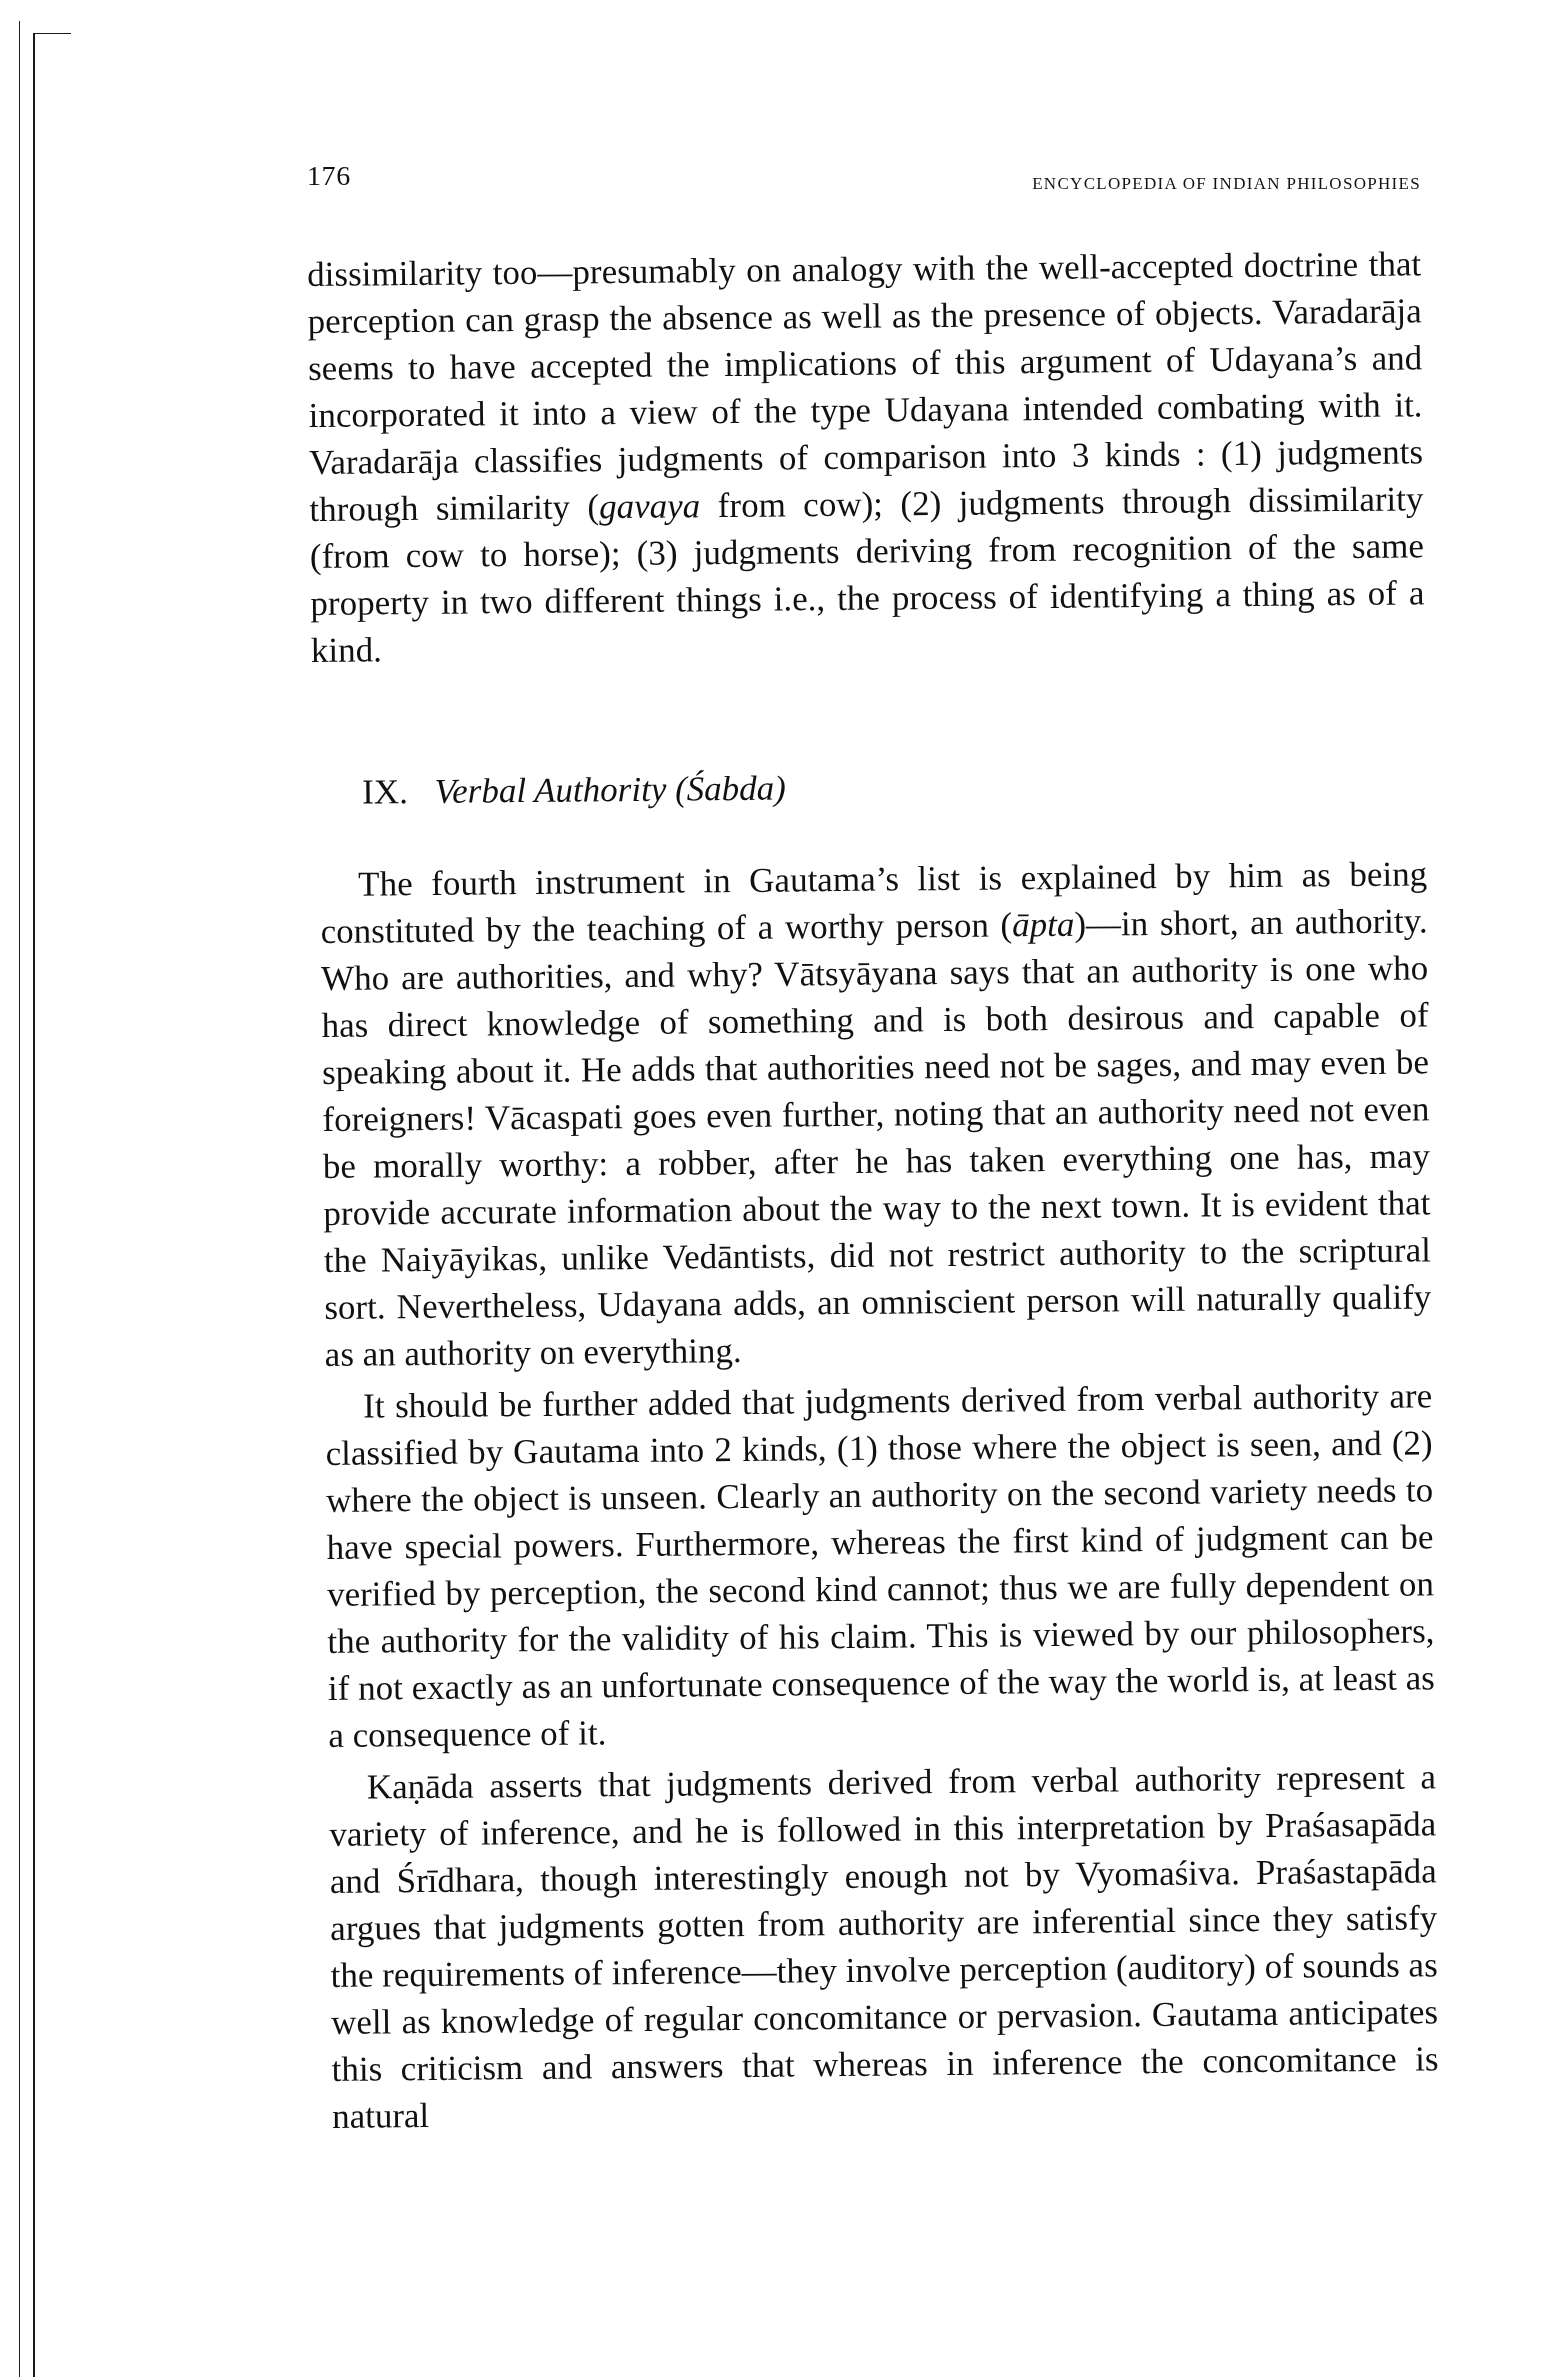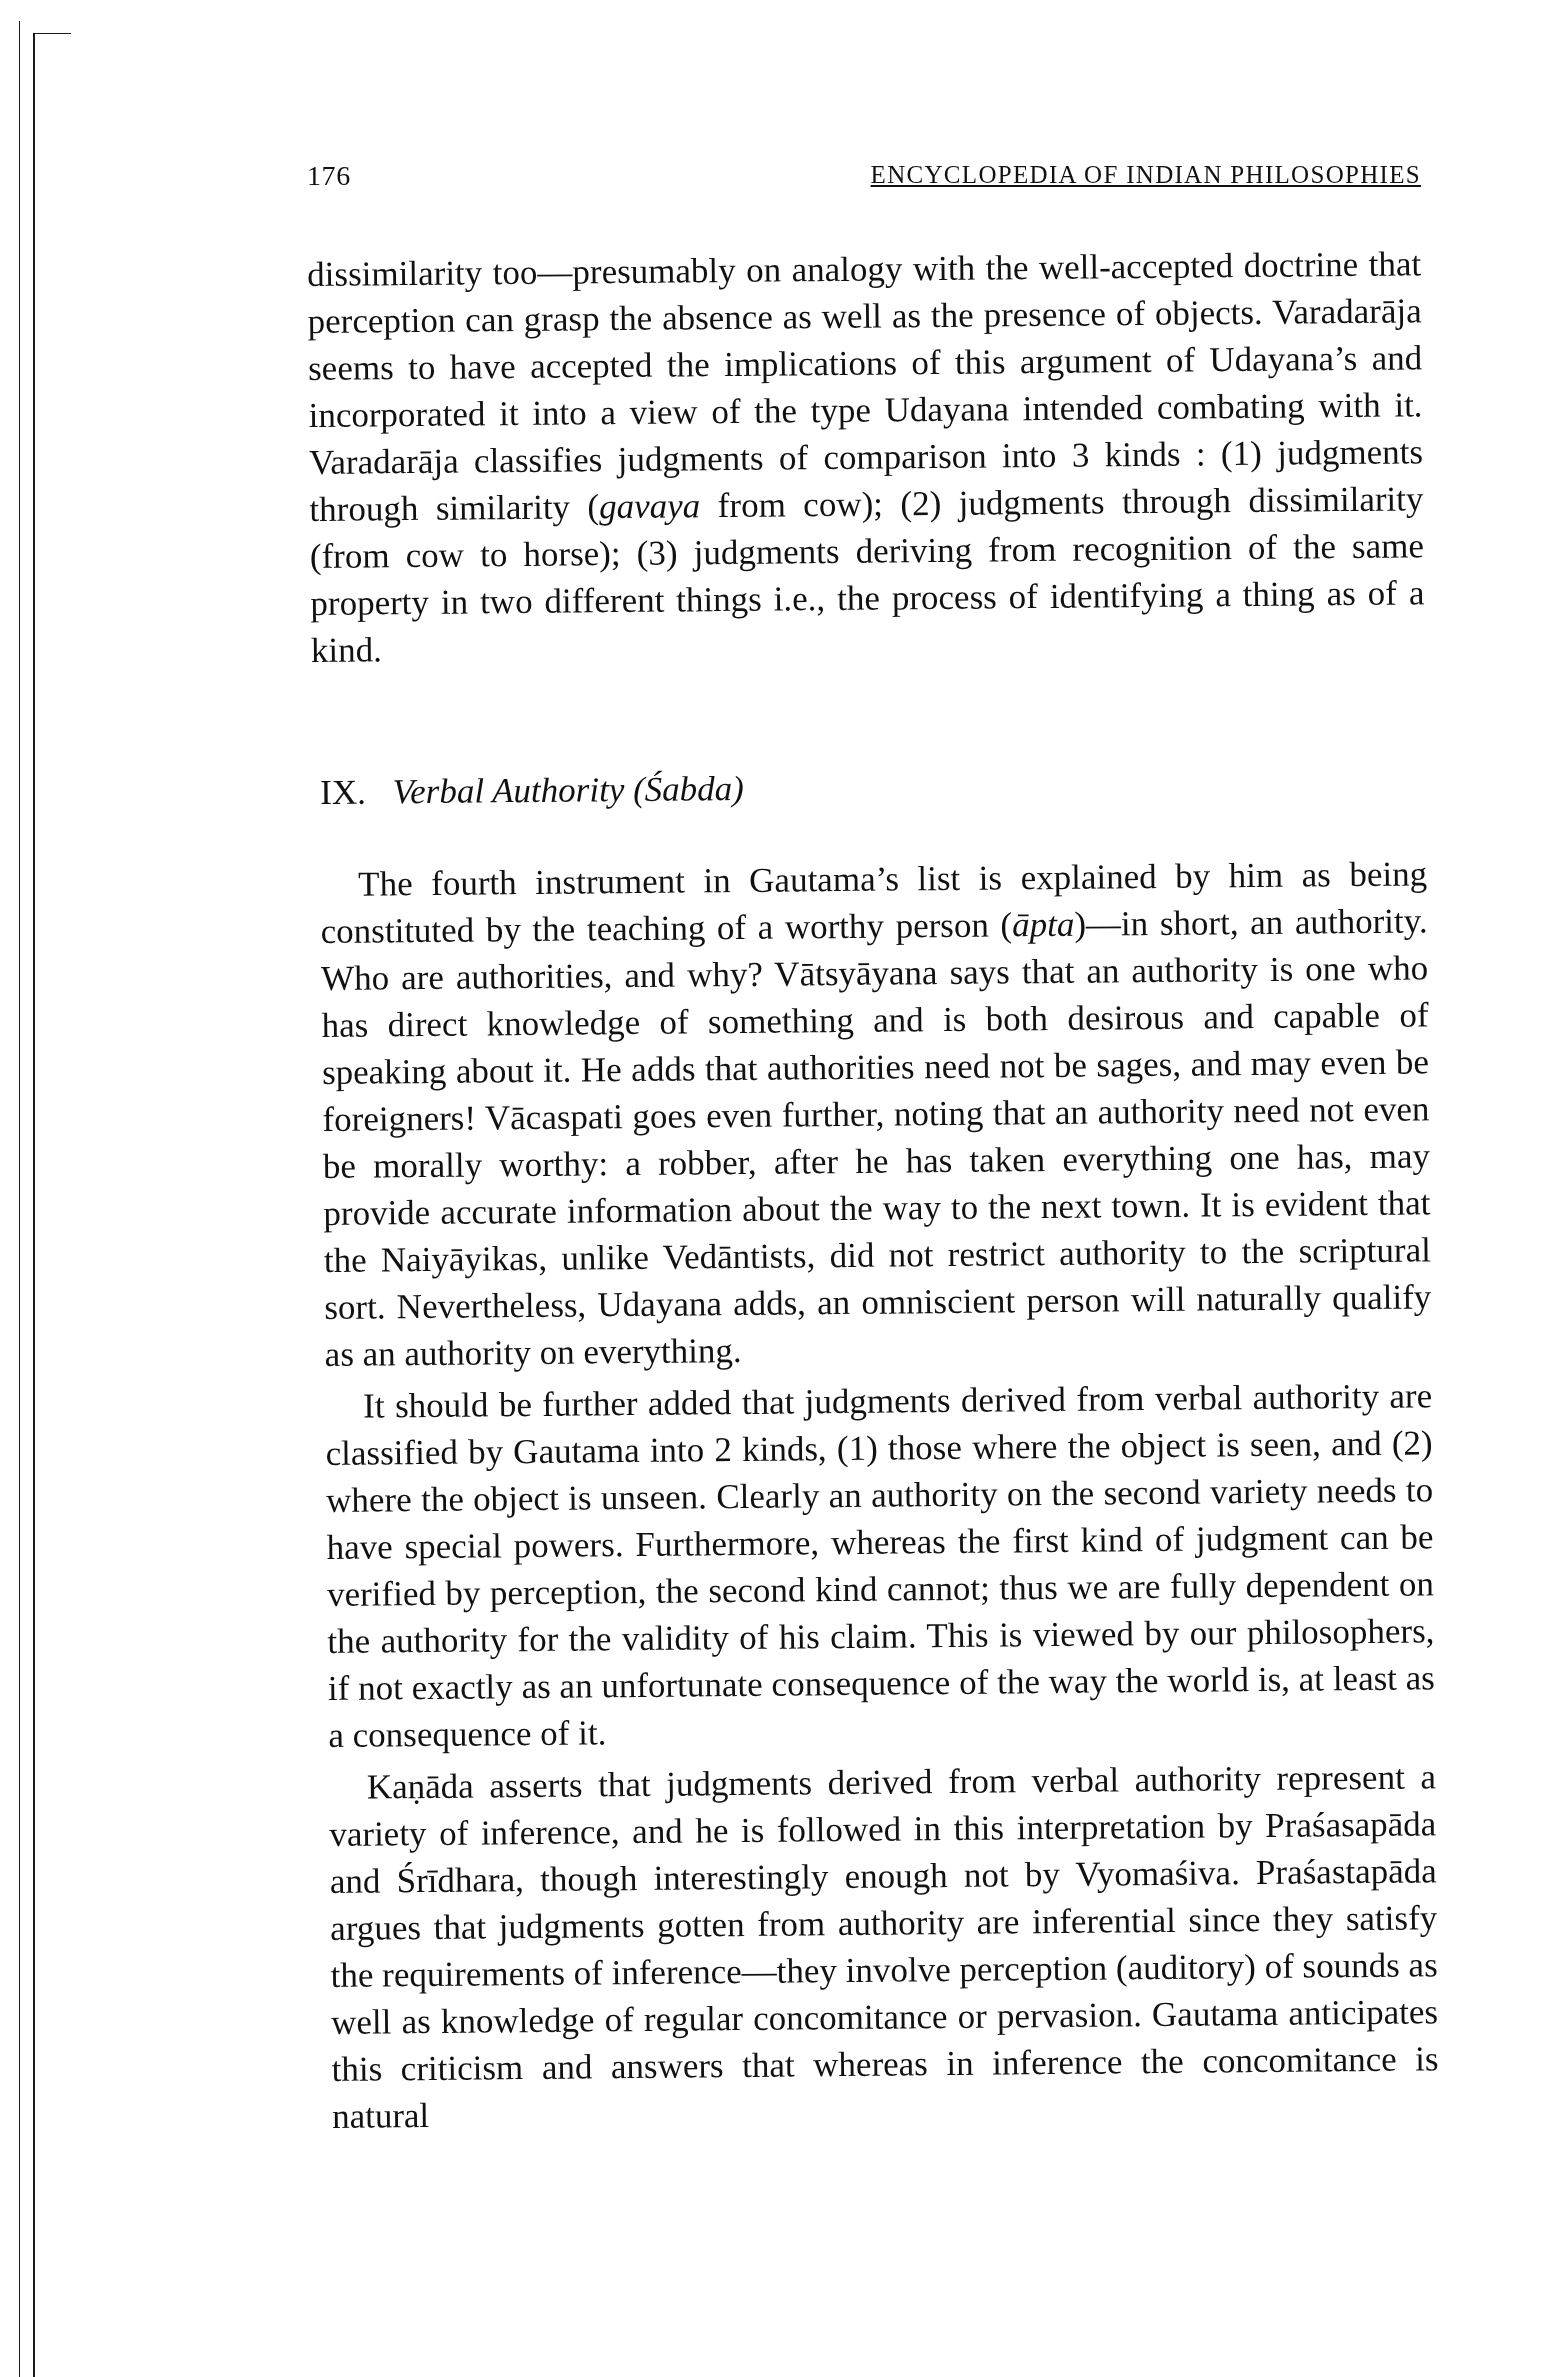--- a/index.html
+++ b/index.html
@@ -45,25 +45,24 @@
     .page-number {
       position: absolute;
       left: 0;
       top: 0;
       font-size: 28px;
       letter-spacing: 0.6px;
     }
     .header-title {
       position: absolute;
       right: 0;
-      top: 1px;
-      font-size: 25px;
+      top: 14px;
+      font-size: 17px;
       letter-spacing: 1.3px;
       text-transform: uppercase;
-      text-decoration: underline;
     }
     .body-text {
       position: absolute;
       left: 0;
       width: 1114px;
       font-size: 35px;
       line-height: 47px;
       text-align: justify;
       transform: rotate(-0.55deg);
       transform-origin: left top;
@@ -75,21 +74,21 @@
     .para.indented { text-indent: 38px; }
     .block-1 { top: 251px; }
     .section-heading {
       position: absolute;
       top: 773px;
       left: 12.8px;
       font-size: 35px;
       transform: rotate(-0.55deg);
       transform-origin: left top;
     }
-    .section-heading .num { margin-right: 18px; }
+    .section-heading .num { margin-right: 18px; margin-left: 42px; }
     .section-heading .title { font-style: italic; }
     .block-2 { top: 861px; left: 12.8px; width: 1107px; }
     .block-2 .para { margin-bottom: 5.1px; }
     em { }
   </style>
 </head>
 <body>
 
 <div class="scan-edge outer"></div>
 <div class="scan-edge inner"></div>

